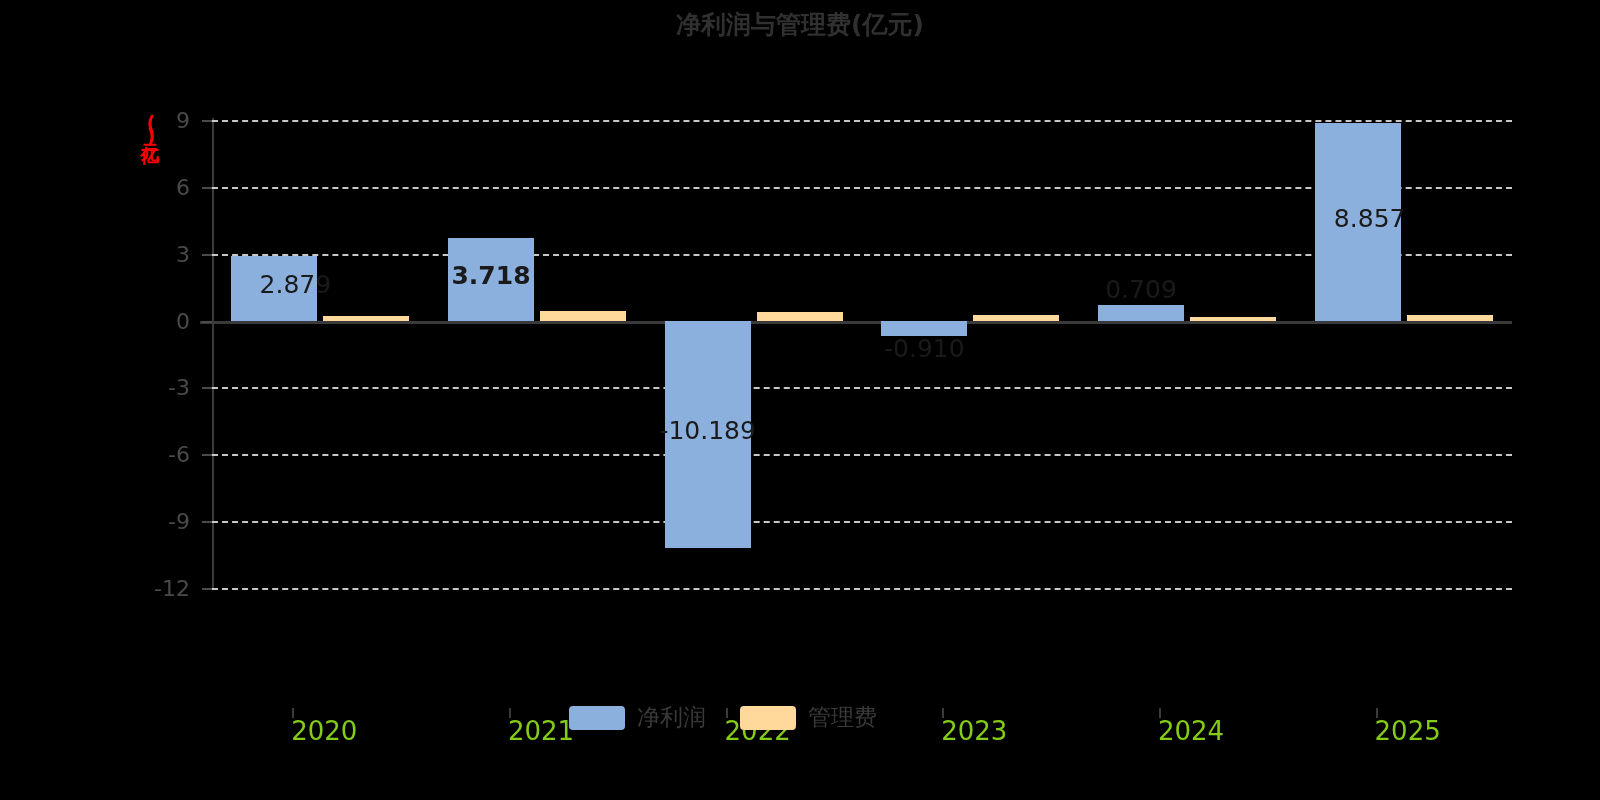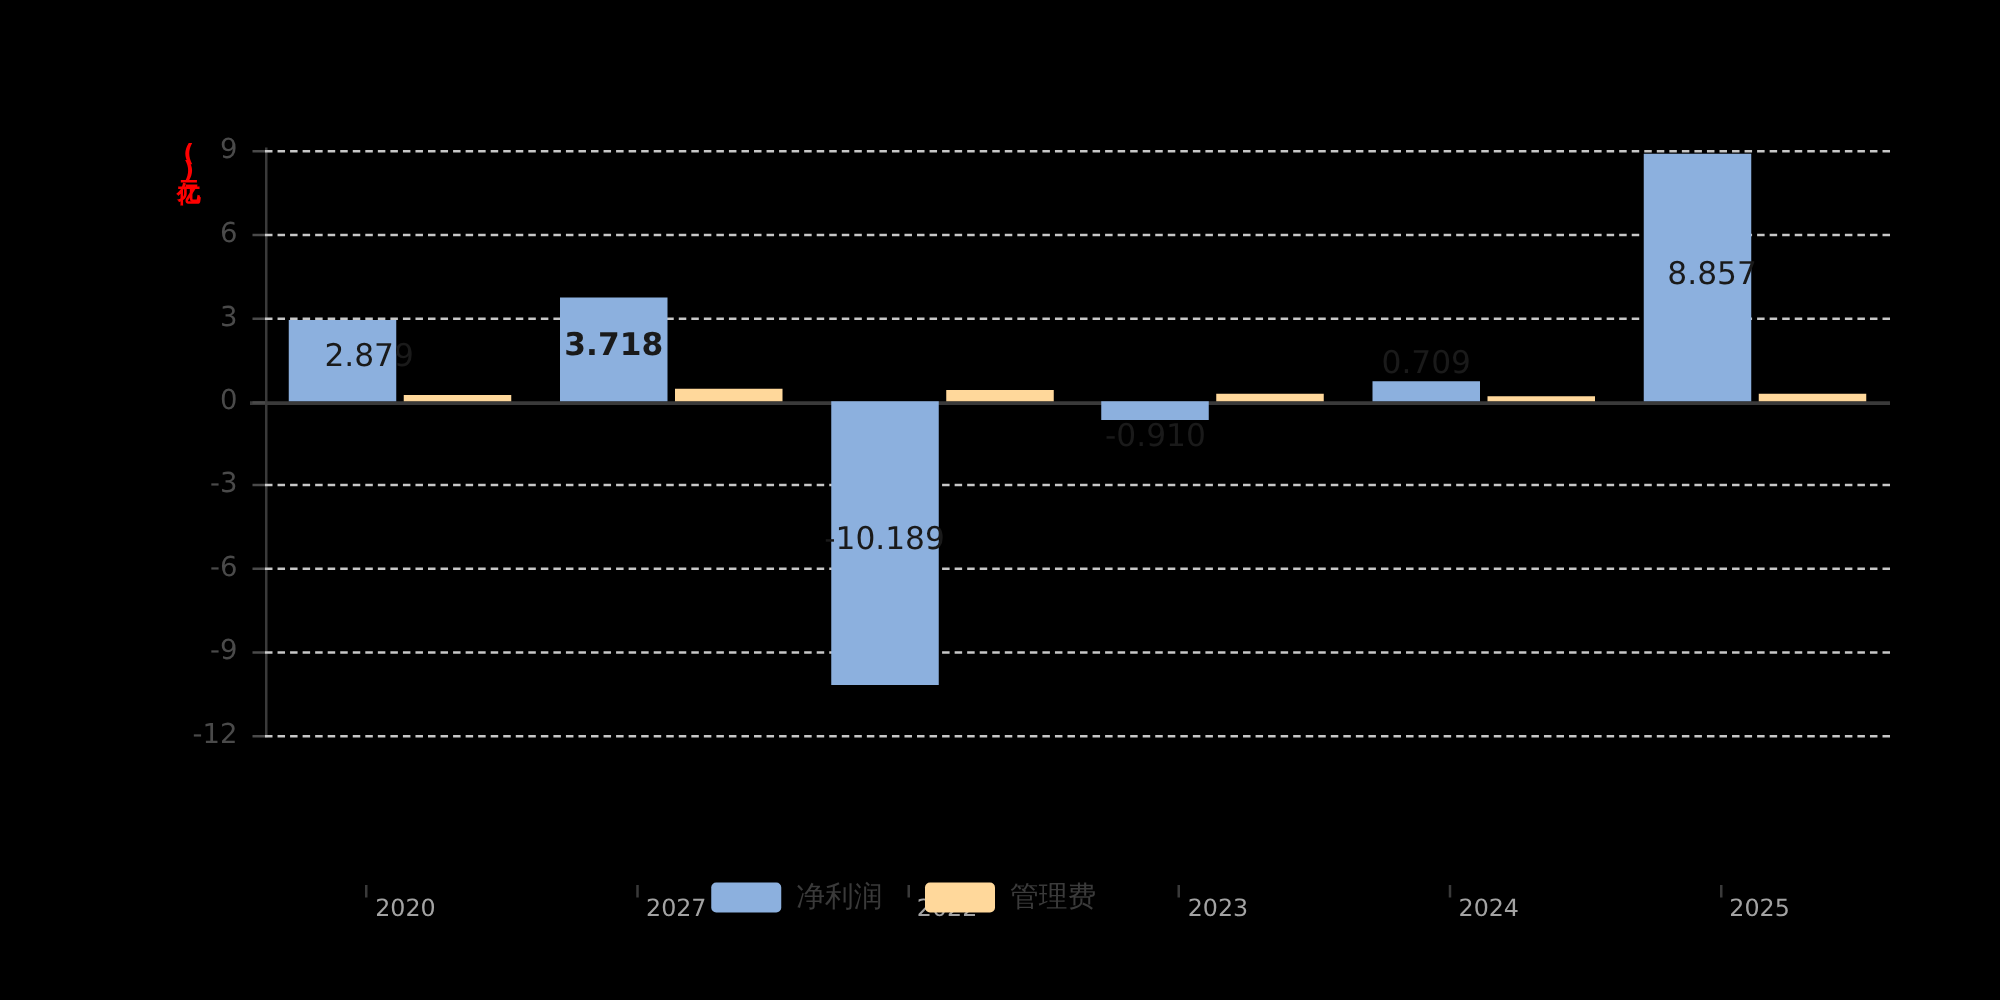--- a/index.html
+++ b/index.html
@@ -21,21 +21,21 @@
   .zeroline{position:absolute;left:-12px;width:1312px;height:0;
     border-top:3px solid #3a3a3a;}
 
   .yaxis-line{position:absolute;left:212px;top:118px;width:2px;height:472px;background:#3a3a3a;}
 
   .ytick-label{position:absolute;right:0;width:62px;text-align:right;
     font-size:22px;color:#4a4a4a;transform:translateY(-50%);}
   .ytick-mark{position:absolute;left:-10px;width:10px;height:0;border-top:2px solid #4a4a4a;}
 
   .xtick-label{position:absolute;top:596px;width:120px;text-align:center;
-    font-size:19px;color:#a3a3a3;transform:translateX(-50%);}
+    font-size:26px;color:#84cc16;transform:translateX(-50%);}
   .xtick-mark{position:absolute;top:588px;width:0;height:10px;border-left:2px solid #3a3a3a;}
 
   
   .bar{position:absolute;}
   .bar.net{background:#8cb0de;}
   .bar.mgmt{background:#ffd89b;}
 
   .bar-label{position:absolute;font-size:25px;color:#1a1a1a;white-space:nowrap;
     text-align:center;transform:translateX(-50%);}
 
@@ -55,20 +55,21 @@
 
   
   .footer{position:absolute;left:0;top:758px;width:1600px;text-align:center;
     font-size:19px;font-weight:bold;color:#c8901a;}
 </style>
 </head>
 <body>
 
 <div id="stage">
 
+  <div class="chart-title">净利润与管理费(亿元)</div>
 
   <div class="yunit">(亿元)</div>
 
   <div class="yaxis-line"></div>
 
   <div id="plot">
     <div id="gridlines">
         <div class="gridline" style="top: 0px;"></div>
         <div class="gridline" style="top: 66.8571px;"></div>
         <div class="gridline" style="top: 133.714px;"></div>
@@ -115,21 +116,21 @@
         <div class="bar-label" style="left: 279px; top: 141.142px; font-weight: bold;">3.718</div>
         <div class="bar-label" style="left: 495.667px; top: 296.106px;">-10.189</div>
         <div class="bar-label" style="left: 712.333px; top: 214.082px;">-0.910</div>
         <div class="bar-label" style="left: 929px; top: 154.771px;">0.709</div>
         <div class="bar-label" style="left: 1145.67px; top: 83.8791px; margin-left: 12px;">8.857</div>
       </div>
     <div id="xticks">
         <div class="xtick-mark" style="left: 80.3333px;"></div>
         <div class="xtick-label" style="left: 112.333px;">2020</div>
         <div class="xtick-mark" style="left: 297px;"></div>
-        <div class="xtick-label" style="left: 329px;">2027</div>
+        <div class="xtick-label" style="left: 329px;">2021</div>
         <div class="xtick-mark" style="left: 513.667px;"></div>
         <div class="xtick-label" style="left: 545.667px;">2022</div>
         <div class="xtick-mark" style="left: 730.333px;"></div>
         <div class="xtick-label" style="left: 762.333px;">2023</div>
         <div class="xtick-mark" style="left: 947px;"></div>
         <div class="xtick-label" style="left: 979px;">2024</div>
         <div class="xtick-mark" style="left: 1163.67px;"></div>
         <div class="xtick-label" style="left: 1195.67px;">2025</div>
       </div>
   </div>

